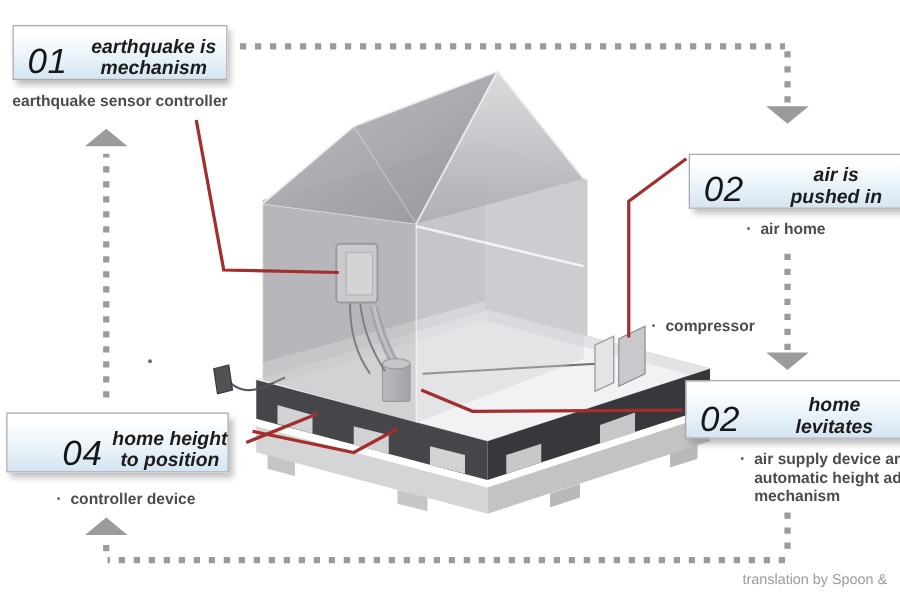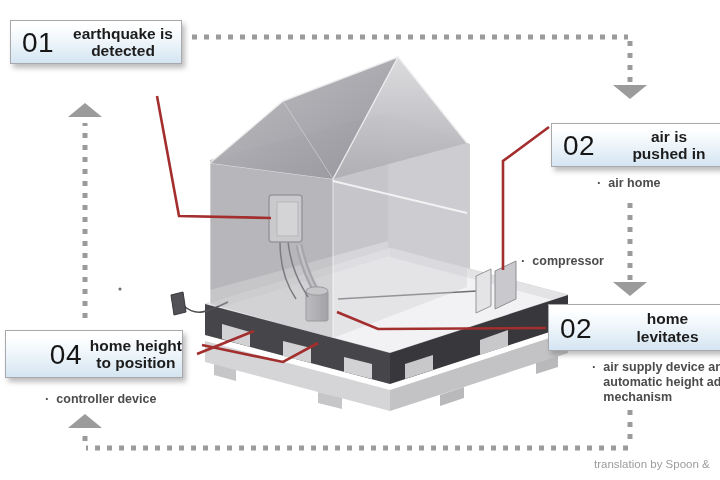--- a/index.html
+++ b/index.html
@@ -4,25 +4,26 @@
 <style>
   html,body{margin:0;padding:0;}
   body{
     width:720px;height:480px;overflow:hidden;position:relative;background:#ffffff;
     font-family:"Liberation Sans","DejaVu Sans",sans-serif;
     -webkit-font-smoothing:antialiased;
   }
   .stage{position:absolute;inset:0;width:720px;height:480px;}
   #diagram-canvas{position:absolute;left:0;top:0;}
   .step-box{
-    position:absolute;display:flex;align-items:center;
+    position:absolute;display:flex;align-items:flex-end;
     border:1px solid #a9a9ad;
     background:linear-gradient(#ffffff 12%,#eef5fa 50%,#d4e5f2 100%);
     box-shadow:3px 4px 5px rgba(110,110,110,.45);
     box-sizing:border-box;
+    font-style:italic;
   }
   .step-num{
     width:54px;text-align:center;font-size:28px;font-weight:500;
     color:#161616;letter-spacing:.5px;line-height:1;padding-top:2px;
   }
   .step-label{
     flex:1;text-align:center;white-space:pre;font-size:15.5px;font-weight:600;
     color:#1c1c1c;line-height:1.1;
   }
   .caption{
@@ -155,41 +156,42 @@
       <polygon points="68,428 102,428 85,414" fill="#9b9b9b"></polygon>
       <polygon points="68,117 102,117 85,103" fill="#9b9b9b"></polygon>
     </g>
 
     <circle cx="120" cy="289" r="1.6" fill="#6f6f73"></circle>
   </svg>
 
   <div class="step-box" style="left:10px;top:20px;width:172px;height:44px;">
     <div class="step-num">01</div>
     <div class="step-label">earthquake is
-detected</div>
+mechanism</div>
   </div>
 
   <div class="step-box" style="left:551px;top:123px;width:182px;height:44px;">
     <div class="step-num">02</div>
     <div class="step-label">air is
 pushed in</div>
   </div>
 
   <div class="step-box" style="left:548px;top:304px;width:185px;height:47px;">
     <div class="step-num">02</div>
     <div class="step-label">home
 levitates</div>
   </div>
 
   <div class="step-box" style="left:5px;top:330px;width:178px;height:48px;padding-left:36px;">
     <div class="step-num">04</div>
     <div class="step-label">home height
 to position</div>
   </div>
 
+  <div class="caption centered" style="left:6px;top:74px;width:180px;">earthquake sensor controller</div>
 
   <div class="caption bulleted" style="left:597px;top:176px;">
     <span class="bullet">·</span><span>air home</span>
   </div>
 
   <div class="caption bulleted" style="left:592px;top:360px;width:200px;">
     <span class="bullet">·</span><span>air supply device and
 automatic height adjustment
 mechanism</span>
   </div>

